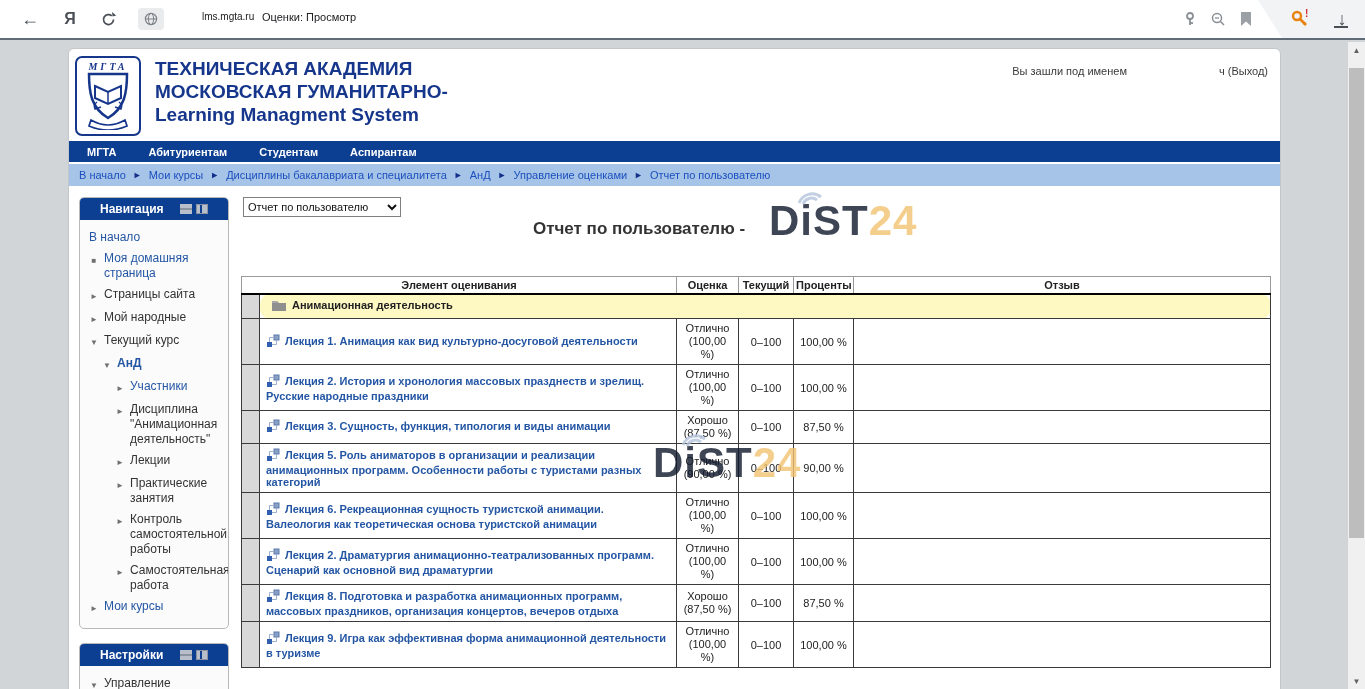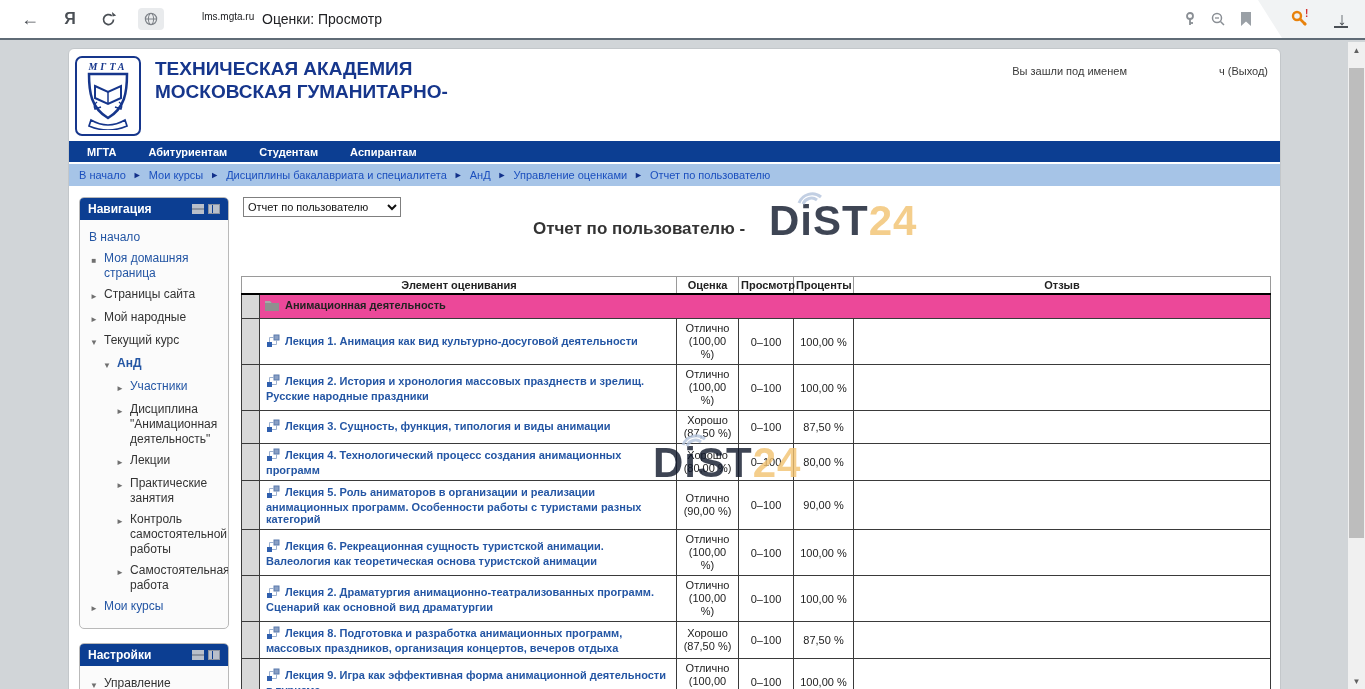--- a/index.html
+++ b/index.html
@@ -8,21 +8,21 @@
 
   
   .browser-bar { position:absolute; left:0; top:0; width:1365px; height:40px; background:#f1f3f4; border-bottom:2px solid #5f6b76; z-index:50; }
   .omnibox { position:absolute; left:0; top:0; height:38px; width:1282px; background:#fff;
              clip-path:polygon(0 0, 1258px 0, 1282px 38px, 0 38px); }
   .bbtn { position:absolute; top:7px; width:24px; height:24px; display:flex; align-items:center; justify-content:center;
           color:#4a4f55; font-size:18px; cursor:pointer; }
   .favicon-chip { position:absolute; left:138px; top:8px; width:26px; height:22px; background:#e9ebed; border-radius:4px;
                   display:flex; align-items:center; justify-content:center; }
   .url-text { position:absolute; left:174px; top:11px; font-size:10px; color:#202124;padding-left:28px; }
-  .title-text { position:absolute; left:262px; top:11px; font-size:14px; color:#202124; }
+  .title-text { position:absolute; left:262px; top:11px; font-size:11px; color:#202124; }
   .dl-underline { position:absolute; left:4px; bottom:3px; width:14px; height:2px; background:#4a4f55; }
 
   
   .card { position:absolute; left:68px; top:48px; width:1213px; height:760px; background:#fff;
           border:1px solid #c3c7ca; border-radius:6px 6px 0 0; }
 
   .site-header { position:relative; height:92px; }
   .logo-box { position:absolute; left:6px; top:7px; width:66px; height:80px; border:2px solid #16368c; border-radius:7px; background:#fff;
               display:flex; flex-direction:column; align-items:center; padding-top:3px; }
   .logo-text { font-family:"Liberation Serif", serif; font-style:italic; font-weight:bold; font-size:10px; letter-spacing:3px; color:#16368c; }
@@ -33,21 +33,21 @@
   .main-nav { height:21px; background:#0c3e92; display:flex; align-items:center; padding-left:18px; gap:32px; }
   .nav-item { color:#fff; font-size:11px; font-weight:bold; text-decoration:none; cursor:pointer; }
 
   .breadcrumb { height:22px; background:#a6c4e7; margin-top:2px; display:flex; align-items:center; padding-left:10px; gap:7px; font-size:11px; }
   .bc-link { color:#1b4fbe; text-decoration:none; cursor:pointer; }
   .bc-sep { color:#12308a; font-size:9px; }
 
   
   .sidebar { position:absolute; left:10px; top:148px; width:150px; }
   .block { border:1px solid #b9b9b9; border-radius:5px; background:#fbfbfb; overflow:hidden; margin-bottom:14px; }
-  .block-header { background:#0c3e92; color:#fff; font-weight:bold; font-size:12px; padding:4px 8px; display:flex; align-items:center; }
+  .block-header { background:#0c3e92; color:#fff; font-weight:bold; font-size:12px; padding:4px 20px; display:flex; align-items:center; }
   .block-header .bh-title { flex:1; }
   .hdr-icon { width:12px; height:10px; display:inline-block; margin-left:4px; }
   .hdr-icon.minus { background:linear-gradient(#b9bfca 0 40%, #8c93a0 40% 60%, #b9bfca 60% 100%); }
   .hdr-icon.dock  { background:linear-gradient(90deg,#b9bfca 0 30%, #0c3e92 30% 45%, #b9bfca 45% 100%); border:1px solid #8c93a0; }
   .block-body { padding:7px 4px 9px 9px; font-size:12px; color:#333; }
   .tree-item { display:flex; gap:5px; padding:3px 0; line-height:15px; align-items:flex-start; cursor:pointer; }
   .tree-icon { width:10px; flex:0 0 10px; font-size:8px; color:#707070; padding-top:2px; text-align:center; }
   .tree-label { flex:1; }
   .tree-label.link { color:#2456a4; }
   .tree-label.b { font-weight:bold; }
@@ -63,21 +63,21 @@
                font-family:"Liberation Sans",sans-serif; }
   .watermark .wm-gray { color:#0f172a; }
   .watermark .wm-accent { color:#f2c270; }
   .wm-arcs { position:absolute; left:26px; top:-12px; }
 
   .grade-table { position:absolute; left:0; top:81px; width:1030px; border-collapse:collapse; font-size:11px; color:#222;
                  table-layout:fixed; background:#fff; }
   .grade-table th { border:1px solid #9a9a9a; border-bottom:2px solid #000; font-weight:bold; padding:2px; background:#fff; }
   .grade-table td { border:1px solid #3a3a3a; padding:3px 5px; vertical-align:middle; }
   .grade-table td.indent { background:#d8d8d8; padding:0; }
-  .grade-table td.cat { background:#ec4899; font-weight:bold; padding:4px 4px; }
+  .grade-table td.cat { background:#fef9c3; font-weight:bold; padding:4px 11px;border-radius:10px; }
   .grade-table td.name { padding:4px 6px; }
   .grade-table td.c { text-align:center; }
   .item-link { color:#2456a4; font-weight:bold; text-decoration:none; cursor:pointer; }
   .gl { line-height:13px;text-align:center; }
   .icon-cellwrap { display:inline-block; vertical-align:middle; margin-right:5px; }
 
   
   .scrollbar { position:absolute; right:0; top:42px; width:17px; height:647px; background:#f0f0f0; z-index:40; }
   .sb-arrow { position:absolute; left:0; width:17px; height:16px; font-size:8px; color:#606060; display:flex; align-items:center; justify-content:center; cursor:pointer; }
   .sb-thumb { position:absolute; left:1px; top:26px; width:15px; height:470px; background:#bdbdbd; cursor:pointer; }
@@ -152,20 +152,21 @@
           <path d="M6 2 h38 c0 18 -2 34 -19 44 C8 36 6 20 6 2 z" fill="#fff" stroke="#16368c" stroke-width="2.5"></path>
           <path d="M12 14 l13 6 l13 -6 v12 l-13 6 l-13 -6 z" fill="#fff" stroke="#16368c" stroke-width="2"></path>
           <line x1="25" y1="20" x2="25" y2="32" stroke="#16368c" stroke-width="1.5"></line>
           <path d="M14 30 q-4 3 -2 7 l6 -2 M36 30 q4 3 2 7 l-6 -2" fill="none" stroke="#16368c" stroke-width="1.5"></path>
           <path d="M8 48 q17 10 34 0 l2 6 q-19 8 -38 0 z" fill="none" stroke="#16368c" stroke-width="1.7"></path>
         </svg>
       </div>
       <div class="site-title">
         <div>ТЕХНИЧЕСКАЯ АКАДЕМИЯ</div>
         <div>МОСКОВСКАЯ ГУМАНИТАРНО-</div>
+        <div>Learning Managment System</div>
       </div>
       <div class="login-info">
         <span>Вы зашли под именем</span><span class="gap"></span><span>ч (Выход)</span>
       </div>
     </div>
 
     <div class="main-nav">
         <a class="nav-item">МГТА</a>
         <a class="nav-item">Абитуриентам</a>
         <a class="nav-item">Студентам</a>
@@ -282,21 +283,21 @@
             <col style="width:417px">
             <col style="width:62px">
             <col style="width:55px">
             <col style="width:60px">
             <col>
           </colgroup>
         <thead>
           <tr>
             <th colspan="2">Элемент оценивания</th>
             <th>Оценка</th>
-            <th>Просмотр</th>
+            <th>Текущий</th>
             <th>Проценты</th>
             <th>Отзыв</th>
           </tr>
         </thead>
         <tbody id="grade-tbody">
             <tr>
               <td class="indent"></td>
               <td class="cat" colspan="5"><span class="icon-cellwrap"><svg width="16" height="13" viewBox="0 0 16 13">
                     <path d="M1 2 h5 l2 2 h7 v8 H1 z" fill="#8f8f8f"></path>
                     <path d="M1 2 h5 l1.6 2 H1 z" fill="#a8a8a8"></path>
@@ -346,35 +347,20 @@
               <td class="c">0–100</td>
               <td class="c">87,50 %</td>
               <td></td>
             </tr>
             <tr>
               <td class="indent"></td>
               <td class="name"><span class="icon-cellwrap"><svg width="14" height="14" viewBox="0 0 14 14">
                     <rect x="8" y="1" width="5" height="5" fill="#8aa0c4" stroke="#5b7bad" stroke-width="1"></rect>
                     <rect x="1" y="8" width="5" height="5" fill="#2f5fae"></rect>
                     <path d="M3.5 8 V3.5 H8 M10.5 6 V10.5 H6" fill="none" stroke="#9db1cf" stroke-width="1"></path>
-                  </svg></span><a class="item-link">Лекция 4. Технологический процесс создания анимационных программ</a></td>
-              <td class="c">
-                <div class="gl">Хорошо</div>
-                <div class="gl">(80,00 %)</div>
-              </td>
-              <td class="c">0–100</td>
-              <td class="c">80,00 %</td>
-              <td></td>
-            </tr>
-            <tr>
-              <td class="indent"></td>
-              <td class="name"><span class="icon-cellwrap"><svg width="14" height="14" viewBox="0 0 14 14">
-                    <rect x="8" y="1" width="5" height="5" fill="#8aa0c4" stroke="#5b7bad" stroke-width="1"></rect>
-                    <rect x="1" y="8" width="5" height="5" fill="#2f5fae"></rect>
-                    <path d="M3.5 8 V3.5 H8 M10.5 6 V10.5 H6" fill="none" stroke="#9db1cf" stroke-width="1"></path>
                   </svg></span><a class="item-link">Лекция 5. Роль аниматоров в организации и реализации анимационных программ. Особенности работы с туристами разных категорий</a></td>
               <td class="c">
                 <div class="gl">Отлично</div>
                 <div class="gl">(90,00 %)</div>
               </td>
               <td class="c">0–100</td>
               <td class="c">90,00 %</td>
               <td></td>
             </tr>
             <tr>

